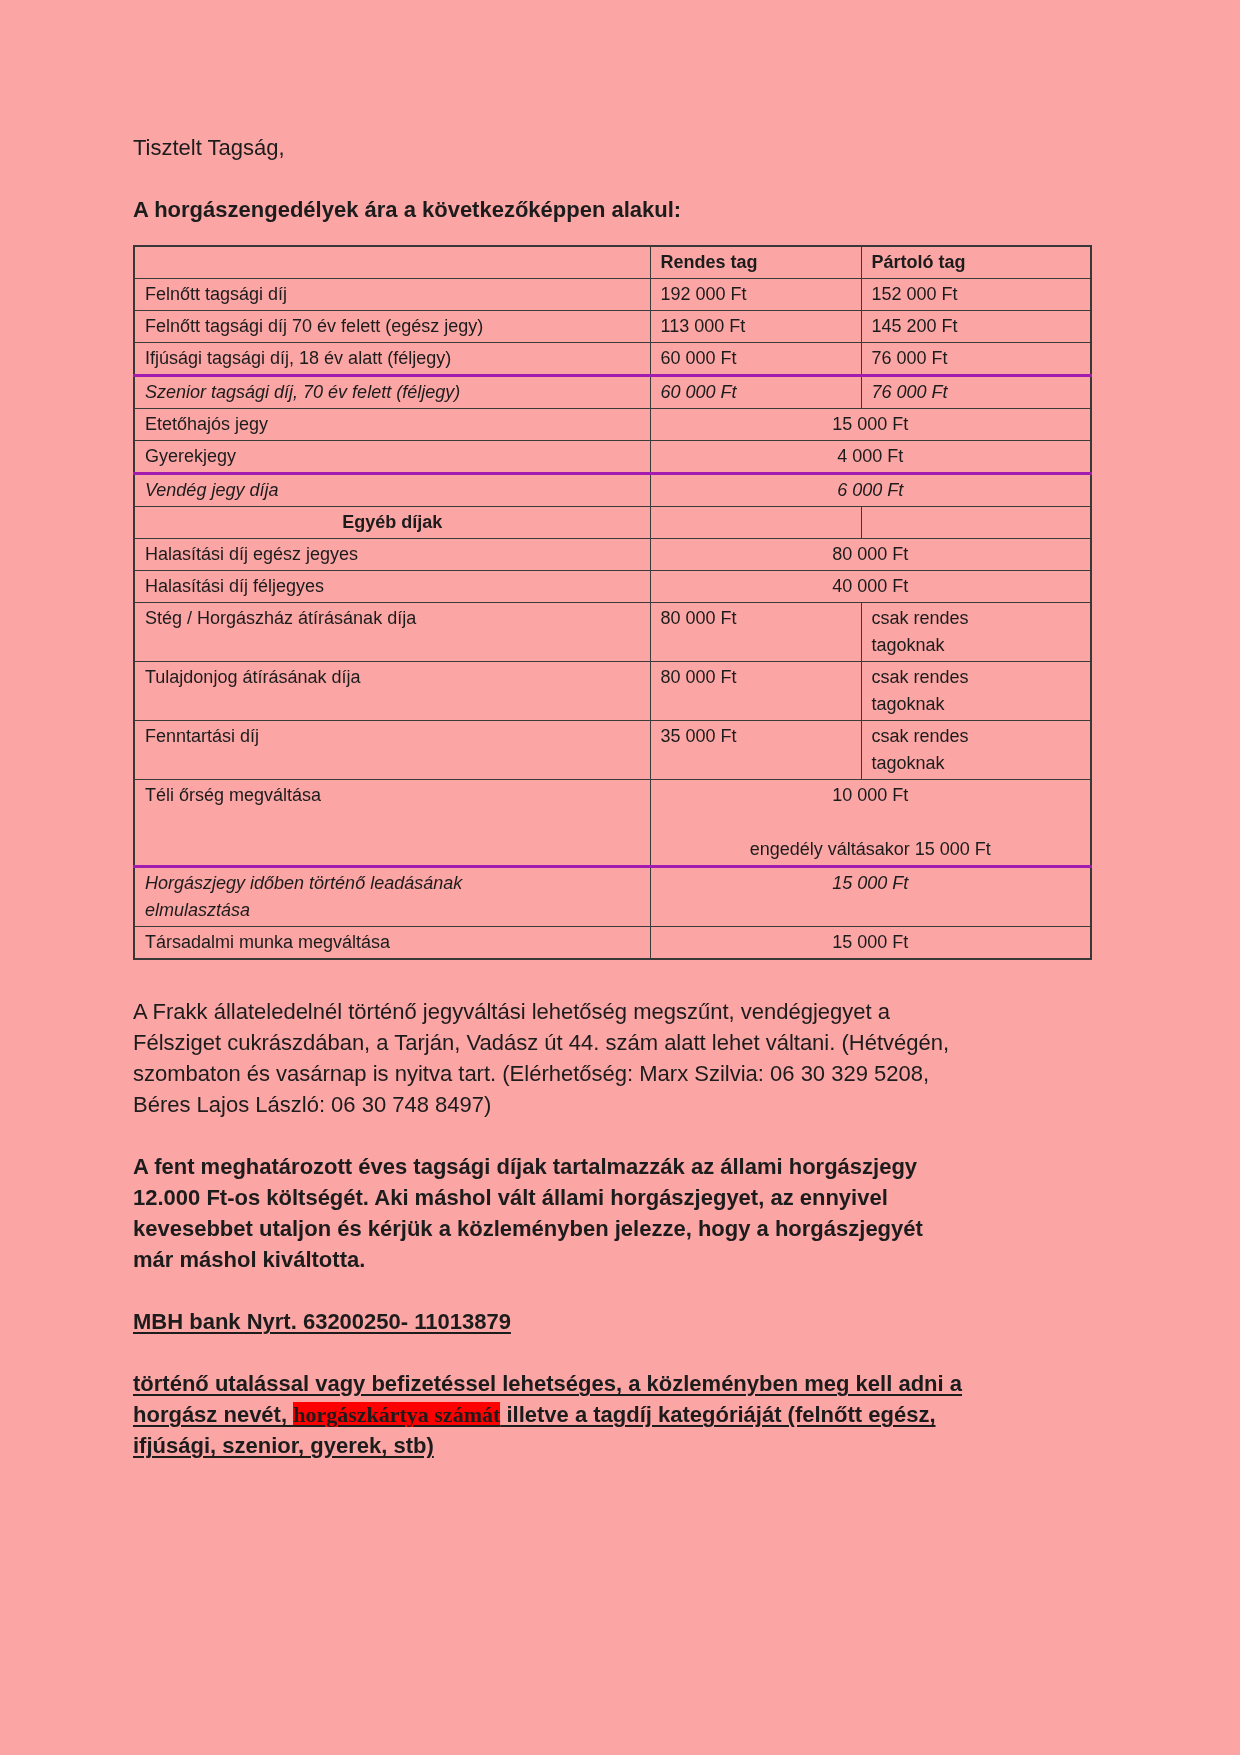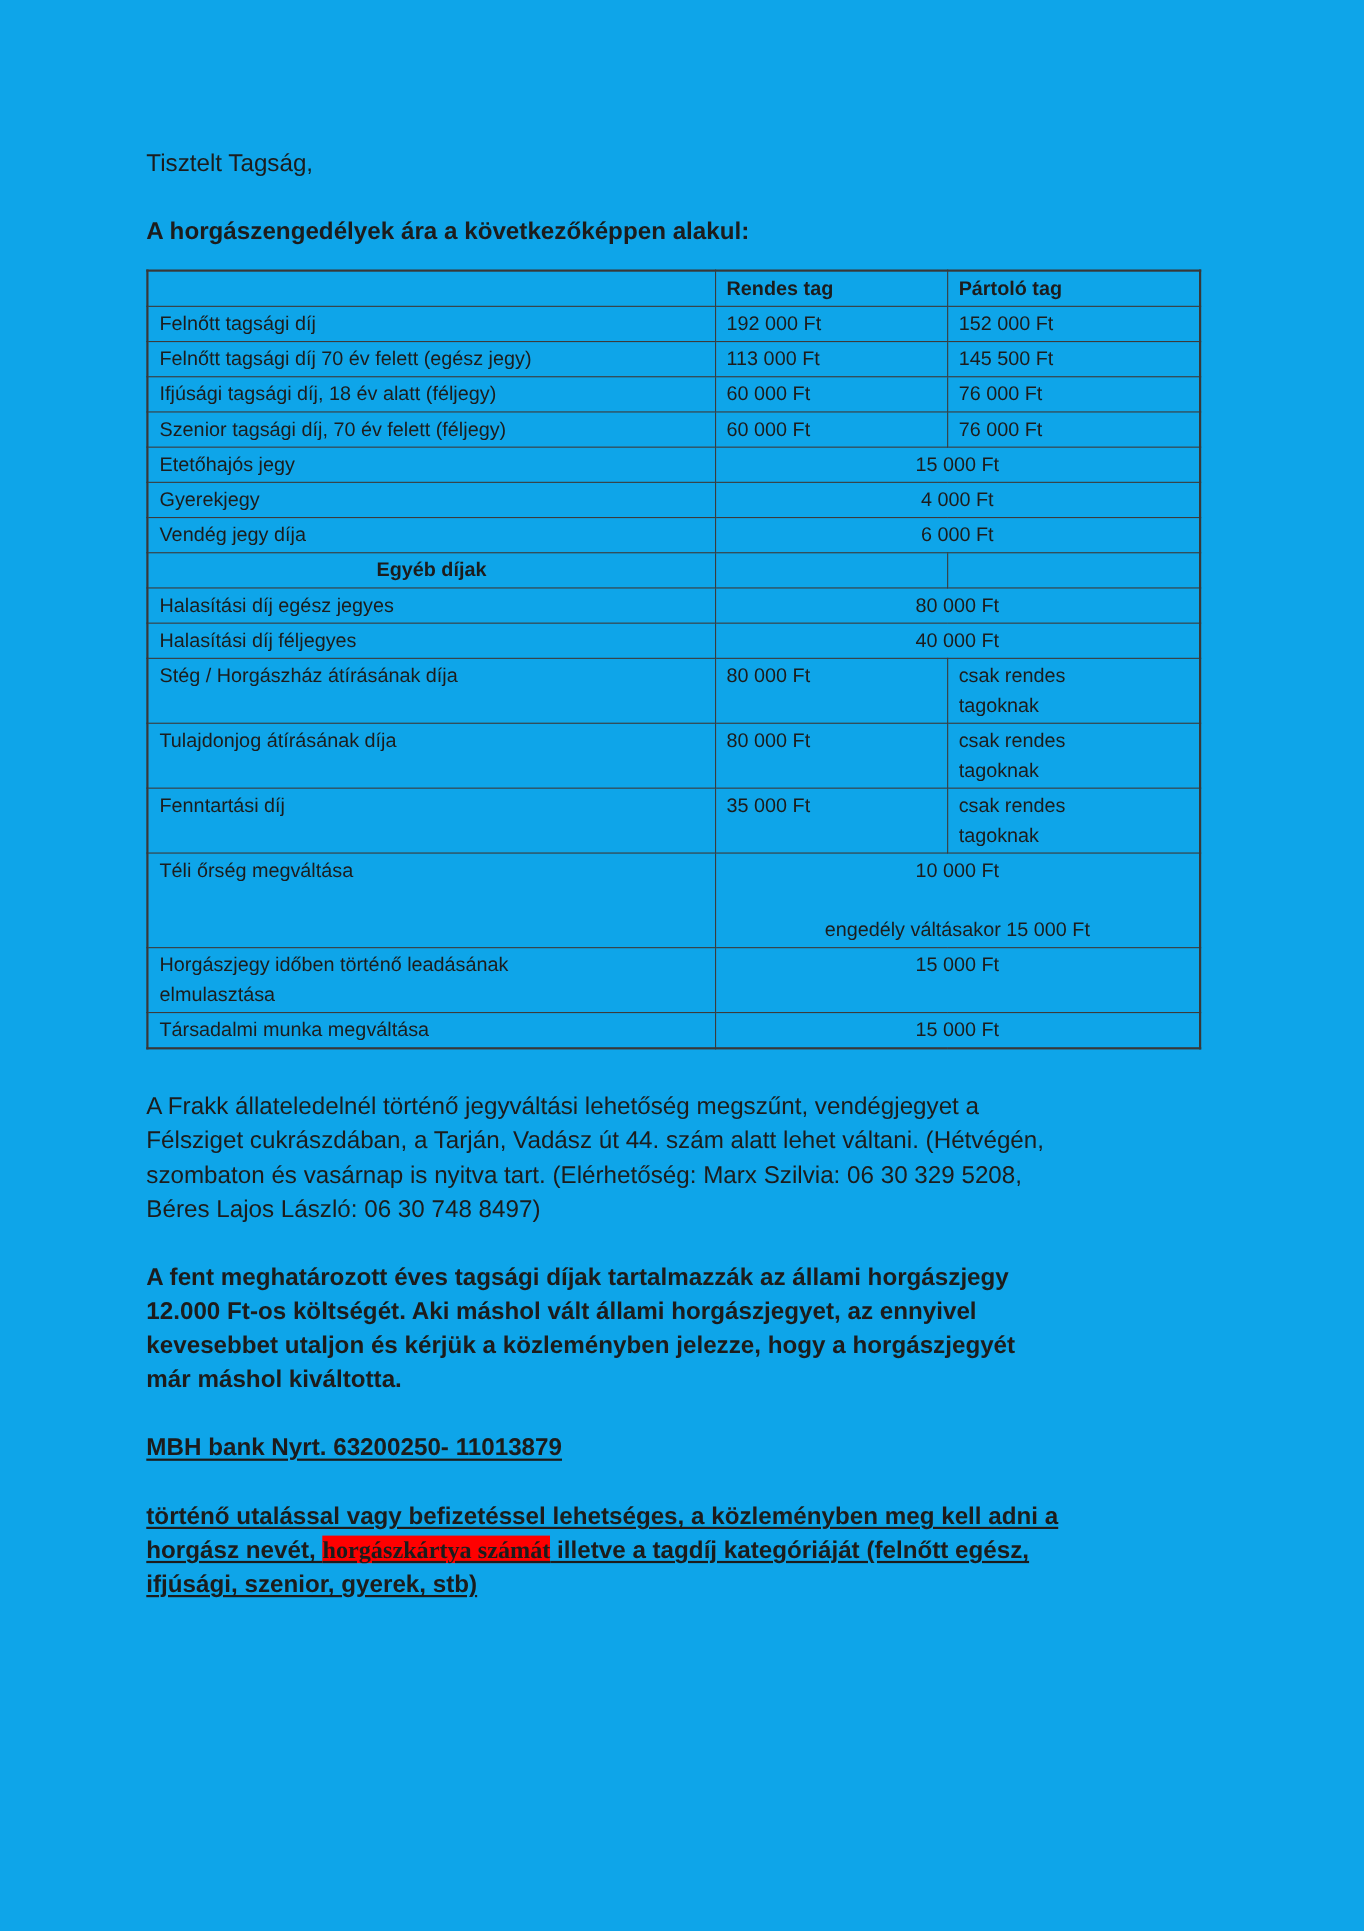--- a/index.html
+++ b/index.html
@@ -1,20 +1,20 @@
 <!DOCTYPE html>
 <html><head>
 <meta charset="utf-8">
 <style>
   html,body { margin:0; padding:0; background:#e8e8e8; }
   .page {
     position:relative;
     width:1240px; height:1755px;
     margin:0 auto;
-    background:#0ea5e9;
+    background:#fca5a5;
     box-sizing:border-box;
     padding:132px 130px 0 133px;
     font-family:"Liberation Sans","DejaVu Sans",sans-serif;
     color:#1c1c1c;
     overflow:hidden;
   }
   .body-text {
     font-size:22px;
     line-height:31px;
     margin:0 0 31px 0;
@@ -42,21 +42,21 @@
     vertical-align:top;
     white-space:pre-line;
     overflow:hidden;
   }
   .col-label { width:516px; }
   .col-v1 { width:211px; }
   .col-v2 { width:230px; }
   .c-merged { text-align:center; }
   .b { font-weight:bold; }
   .ctr { text-align:center; }
-  tr.thick-top td { border-top:1px solid #a21caf; }
+  tr.thick-top td { border-top:3px solid #a21caf;font-style:italic; }
   .red-highlight {
     color:#1c1c1c;
     font-family:Liberation Serif, serif;
   }
 </style>
 </head>
 <body>
 
 <div class="page">
 
@@ -78,21 +78,21 @@
           <td class="c-val b">Pártoló tag</td>
         </tr>
         <tr>
           <td class="c-label">Felnőtt tagsági díj</td>
           <td class="c-val">192 000 Ft</td>
           <td class="c-val">152 000 Ft</td>
         </tr>
         <tr>
           <td class="c-label">Felnőtt tagsági díj 70 év felett (egész jegy)</td>
           <td class="c-val">113 000 Ft</td>
-          <td class="c-val">145 500 Ft</td>
+          <td class="c-val">145 200 Ft</td>
         </tr>
         <tr>
           <td class="c-label">Ifjúsági tagsági díj, 18 év alatt (féljegy)</td>
           <td class="c-val">60 000 Ft</td>
           <td class="c-val">76 000 Ft</td>
         </tr>
         <tr class="thick-top">
           <td class="c-label">Szenior tagsági díj, 70 év felett (féljegy)</td>
           <td class="c-val">60 000 Ft</td>
           <td class="c-val">76 000 Ft</td>

